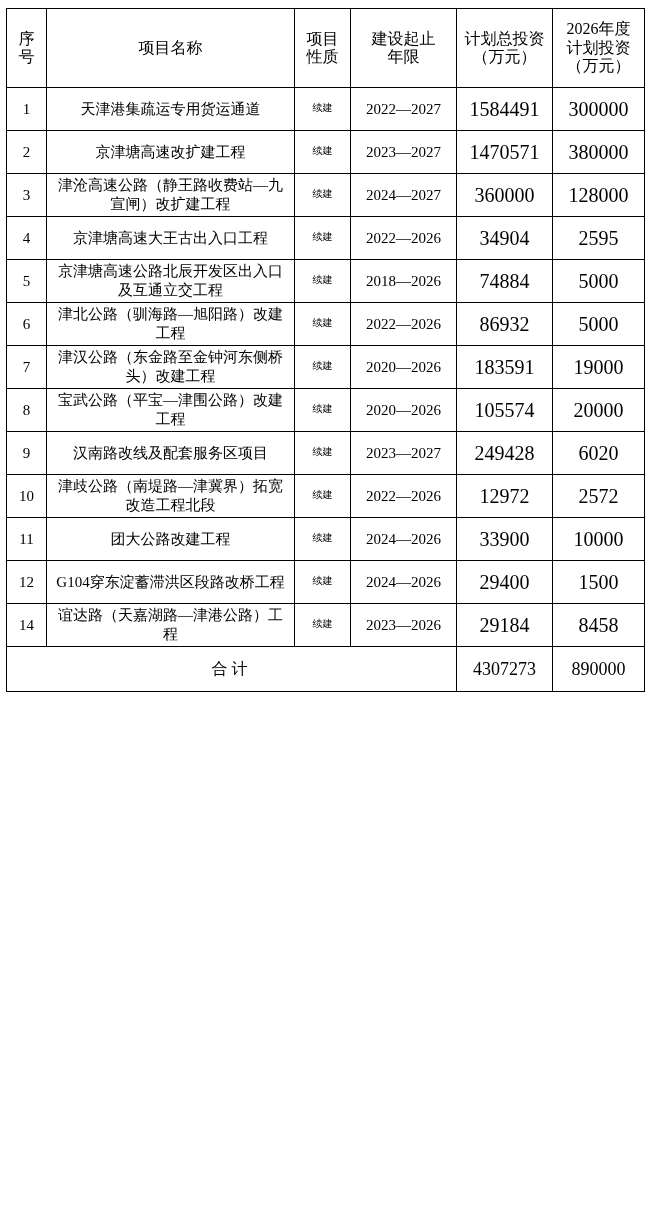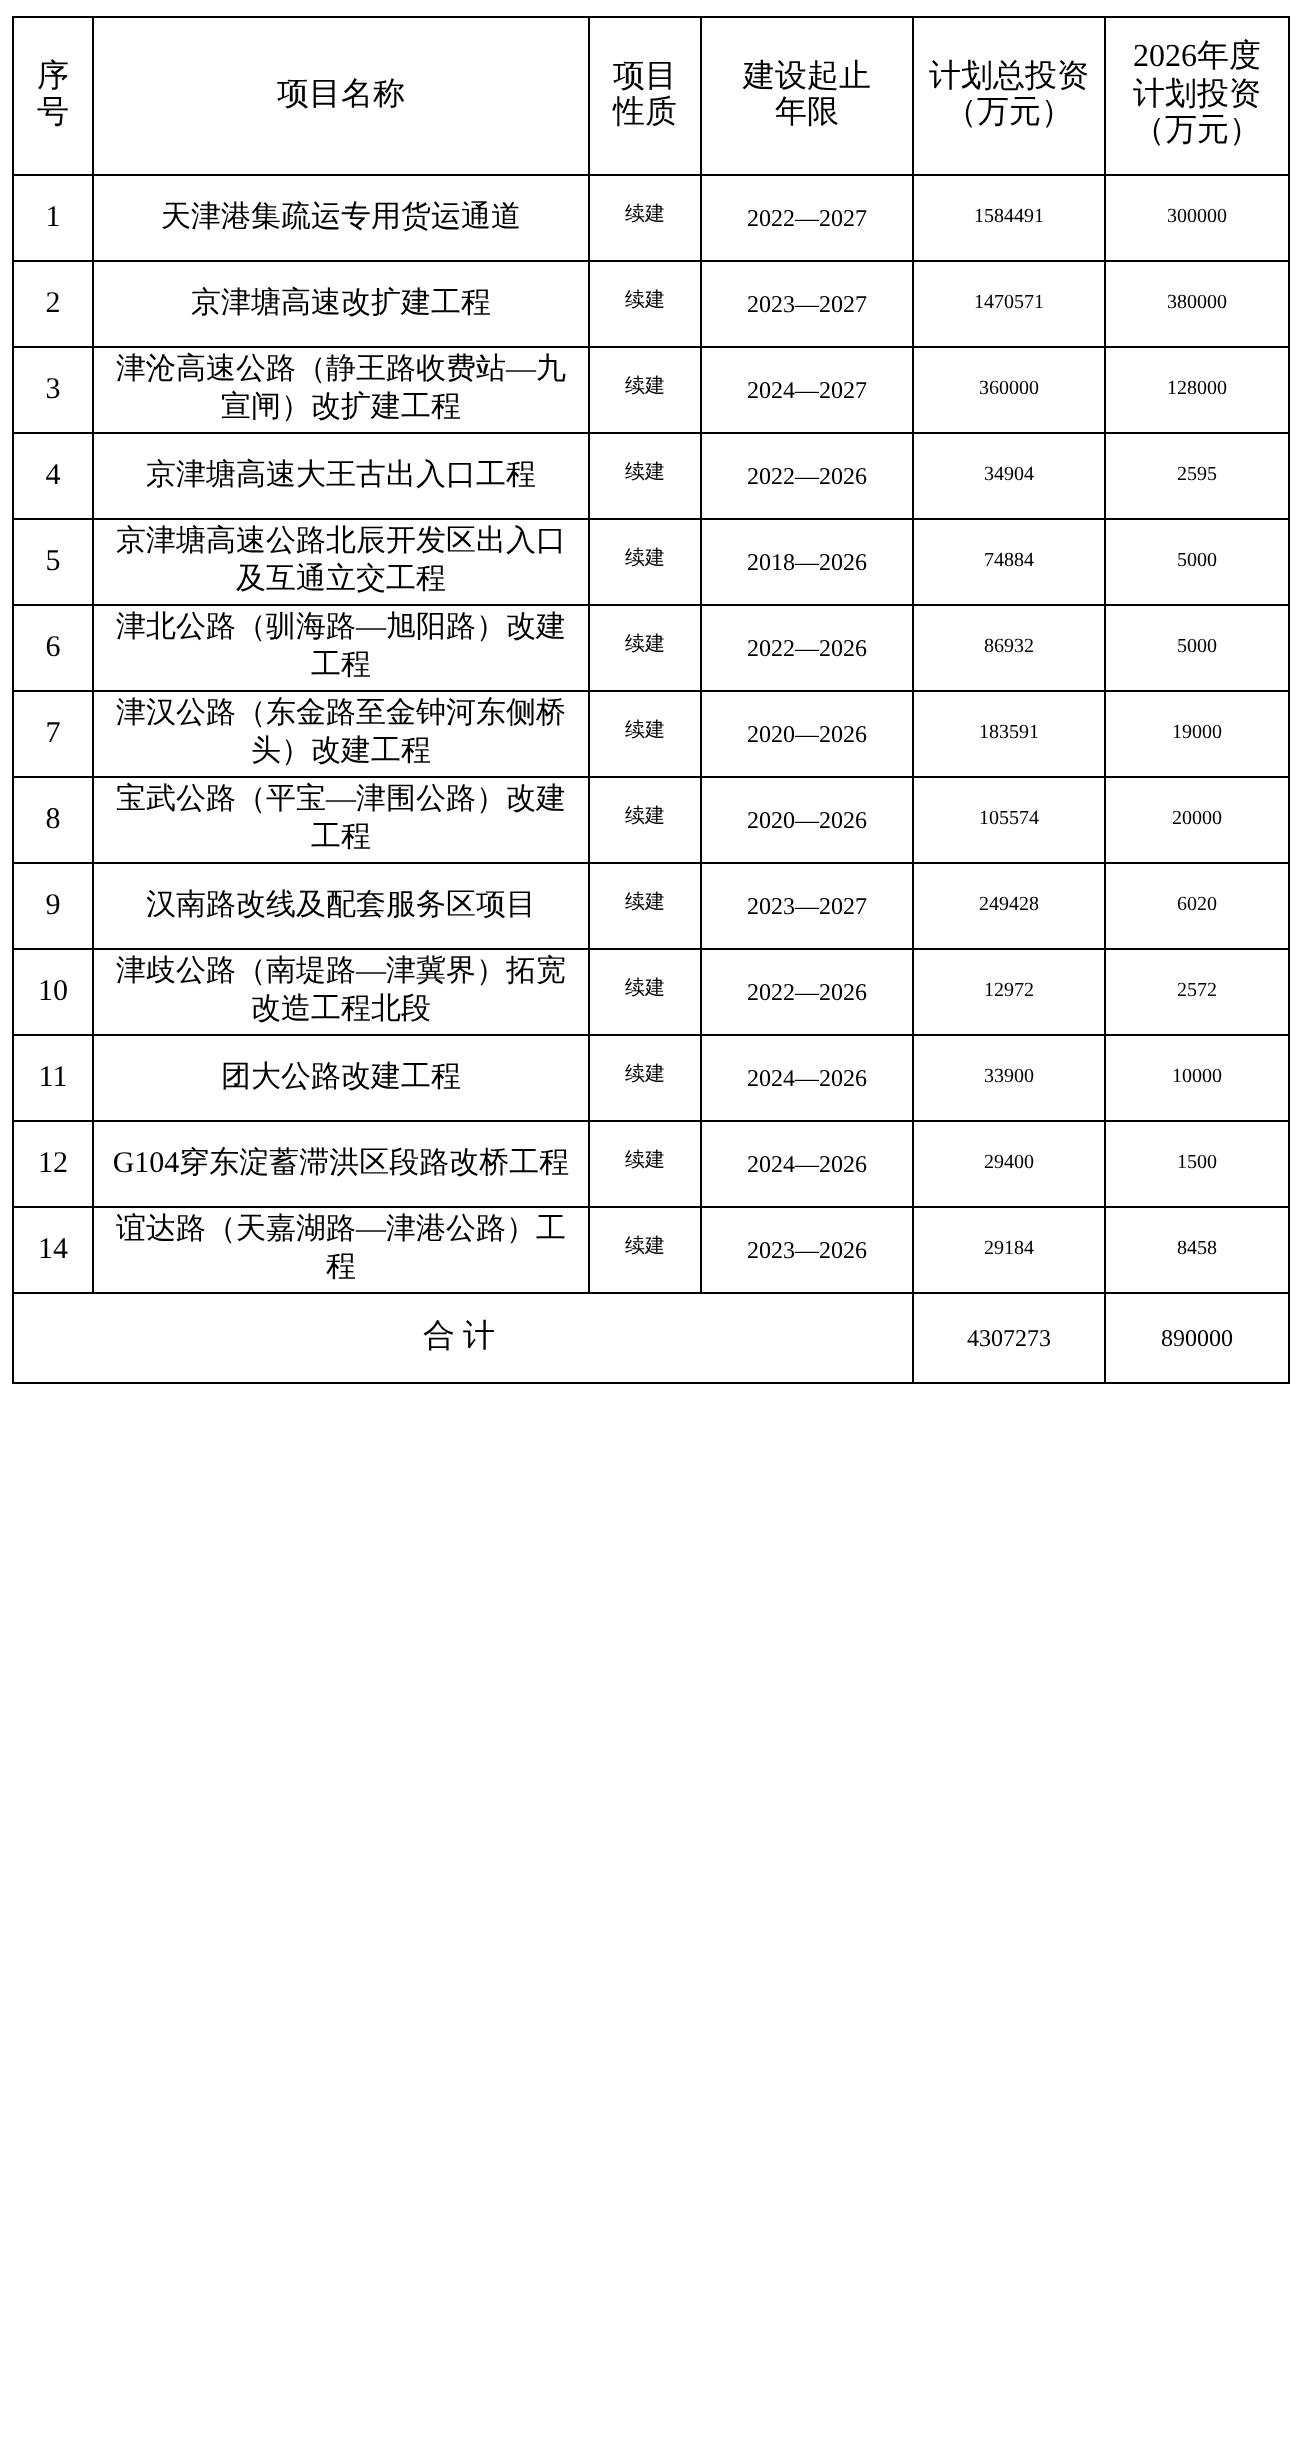--- a/index.html
+++ b/index.html
@@ -66,27 +66,27 @@
   tbody td.name {
     font-size: 15px;
     padding-left: 6px;
     padding-right: 6px;
   }
   tbody td.type {
     font-size: 10px;
     font-family: Liberation Mono, monospace;
   }
   tbody td.period {
-    font-size: 12px;
+    font-size: 15px;
   }
   tbody td.num {
-    font-size: 10px;
+    font-size: 20px;
   }
   tfoot td {
-    font-size: 12px;
+    font-size: 18px;
     height: 40px;
   }
   tfoot td.total-label {
     font-size: 16px;
     letter-spacing: 4px;
   }
 </style>
 </head>
 <body>
 

